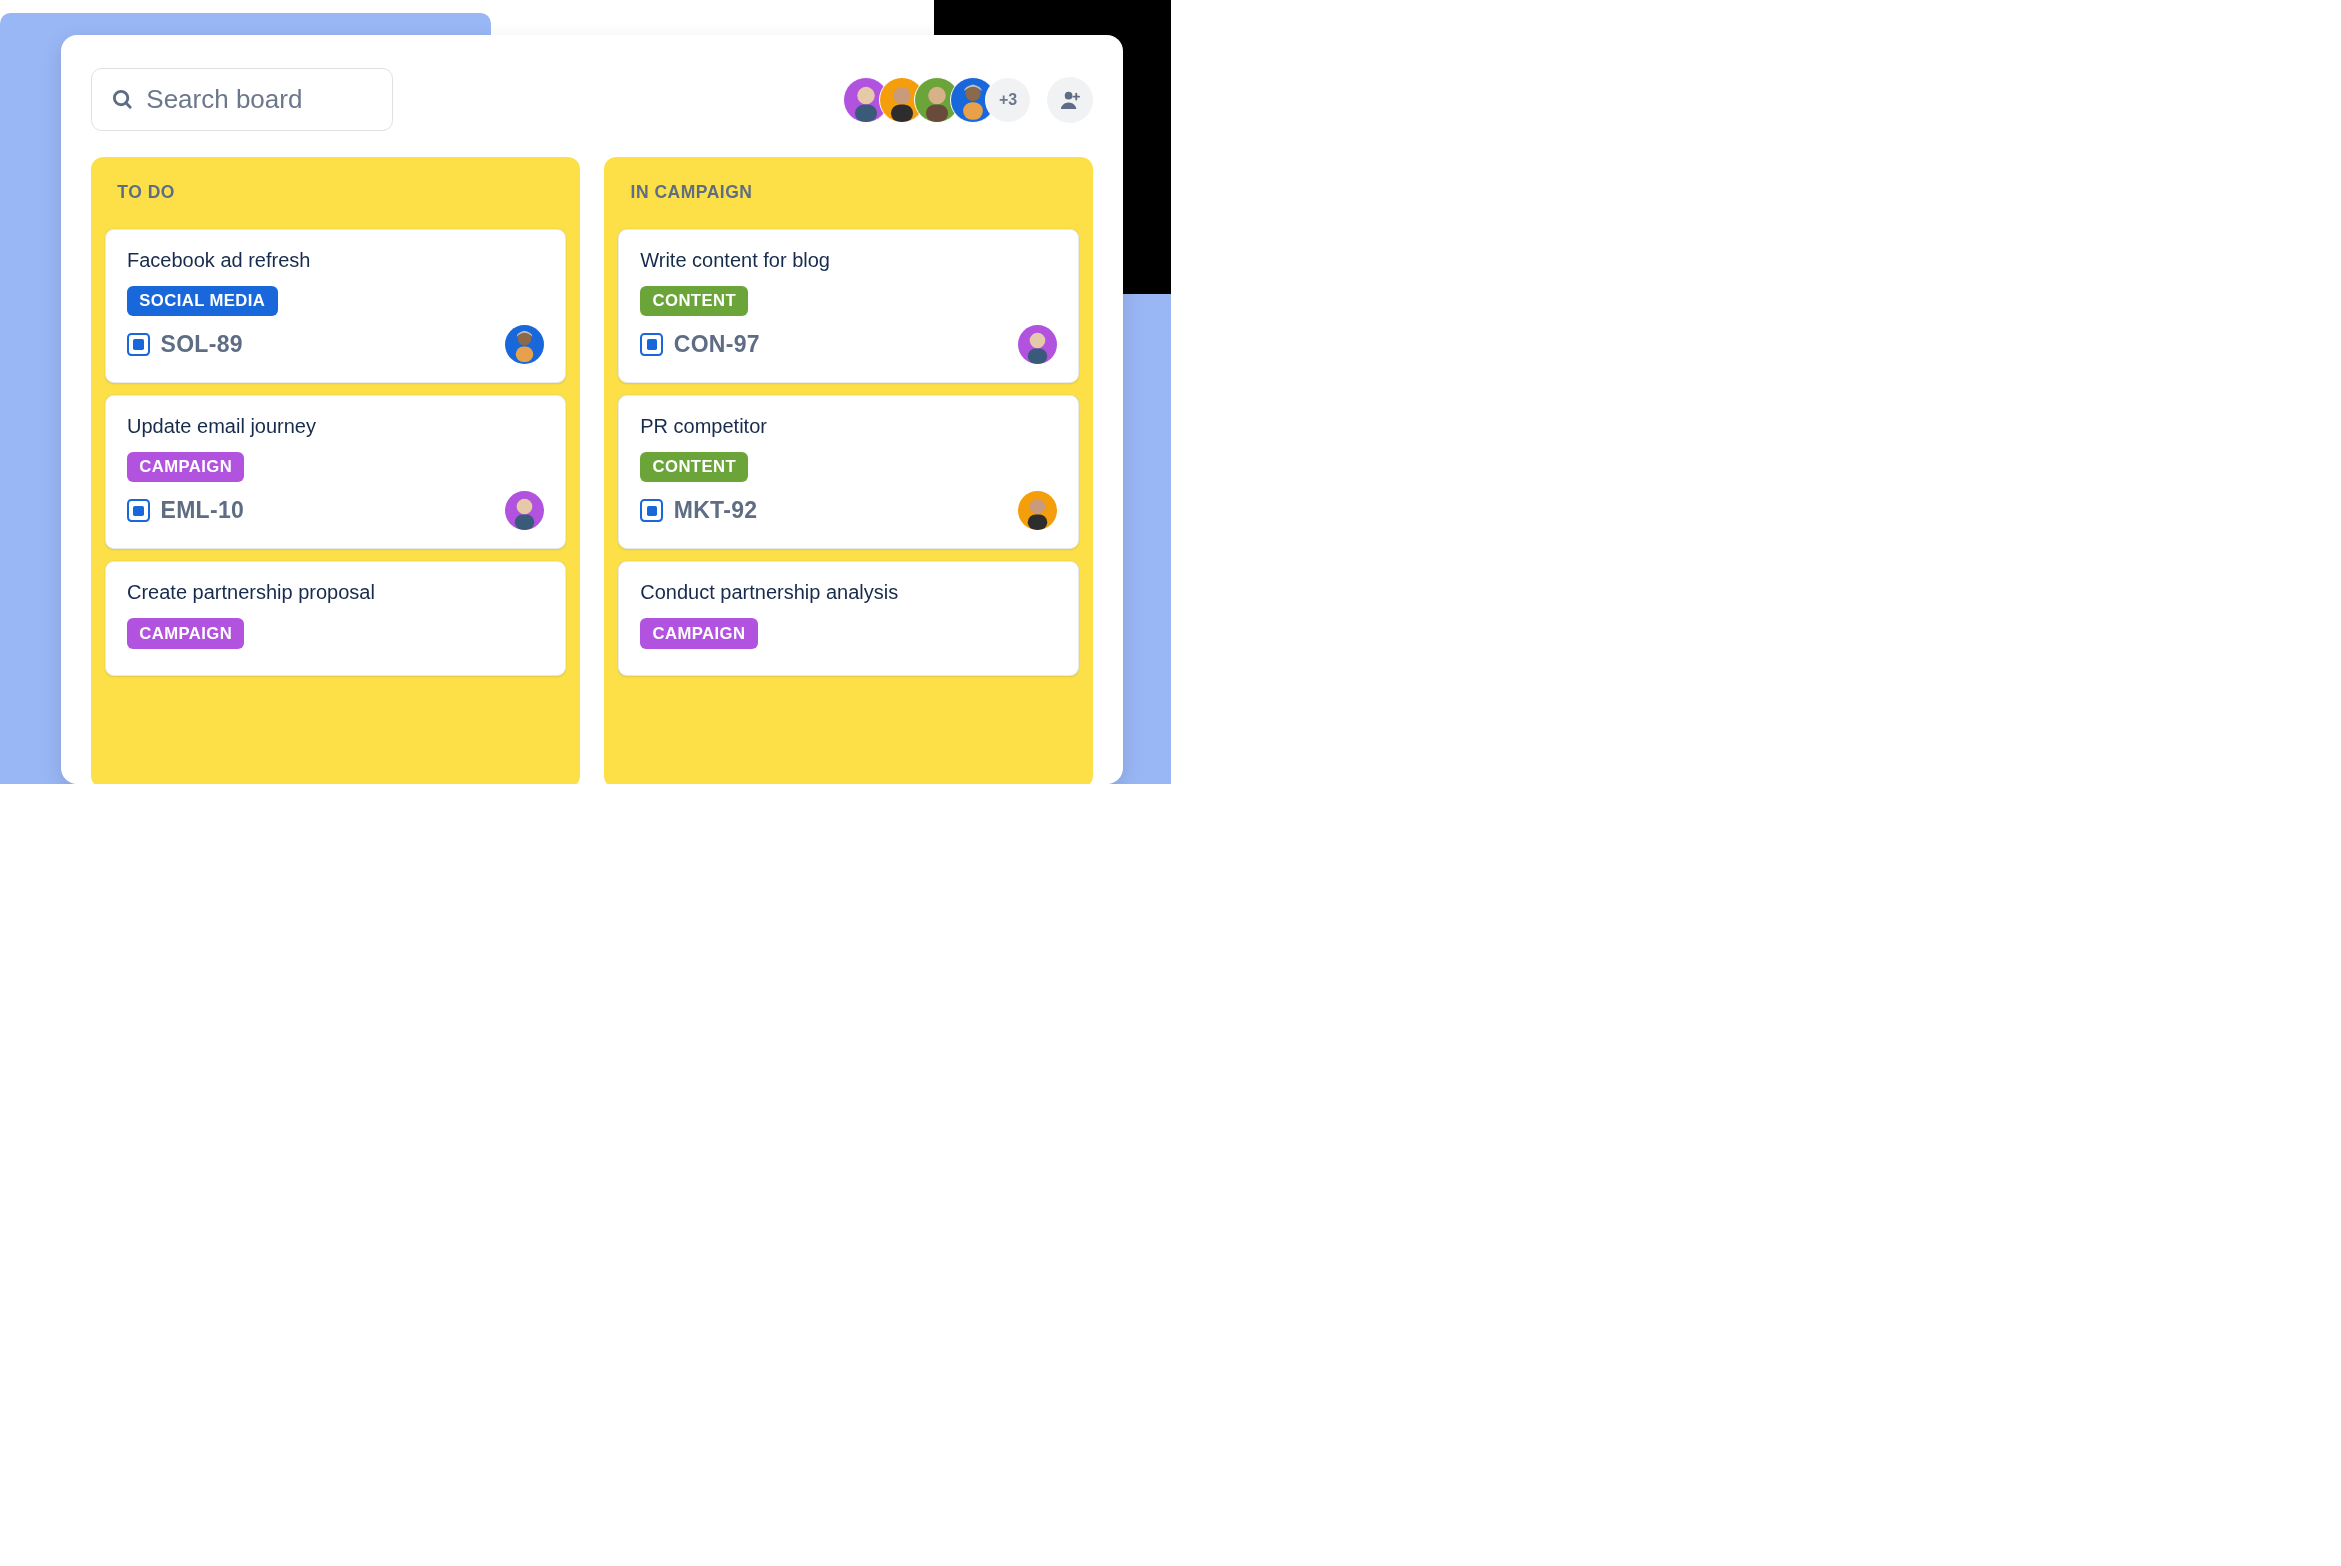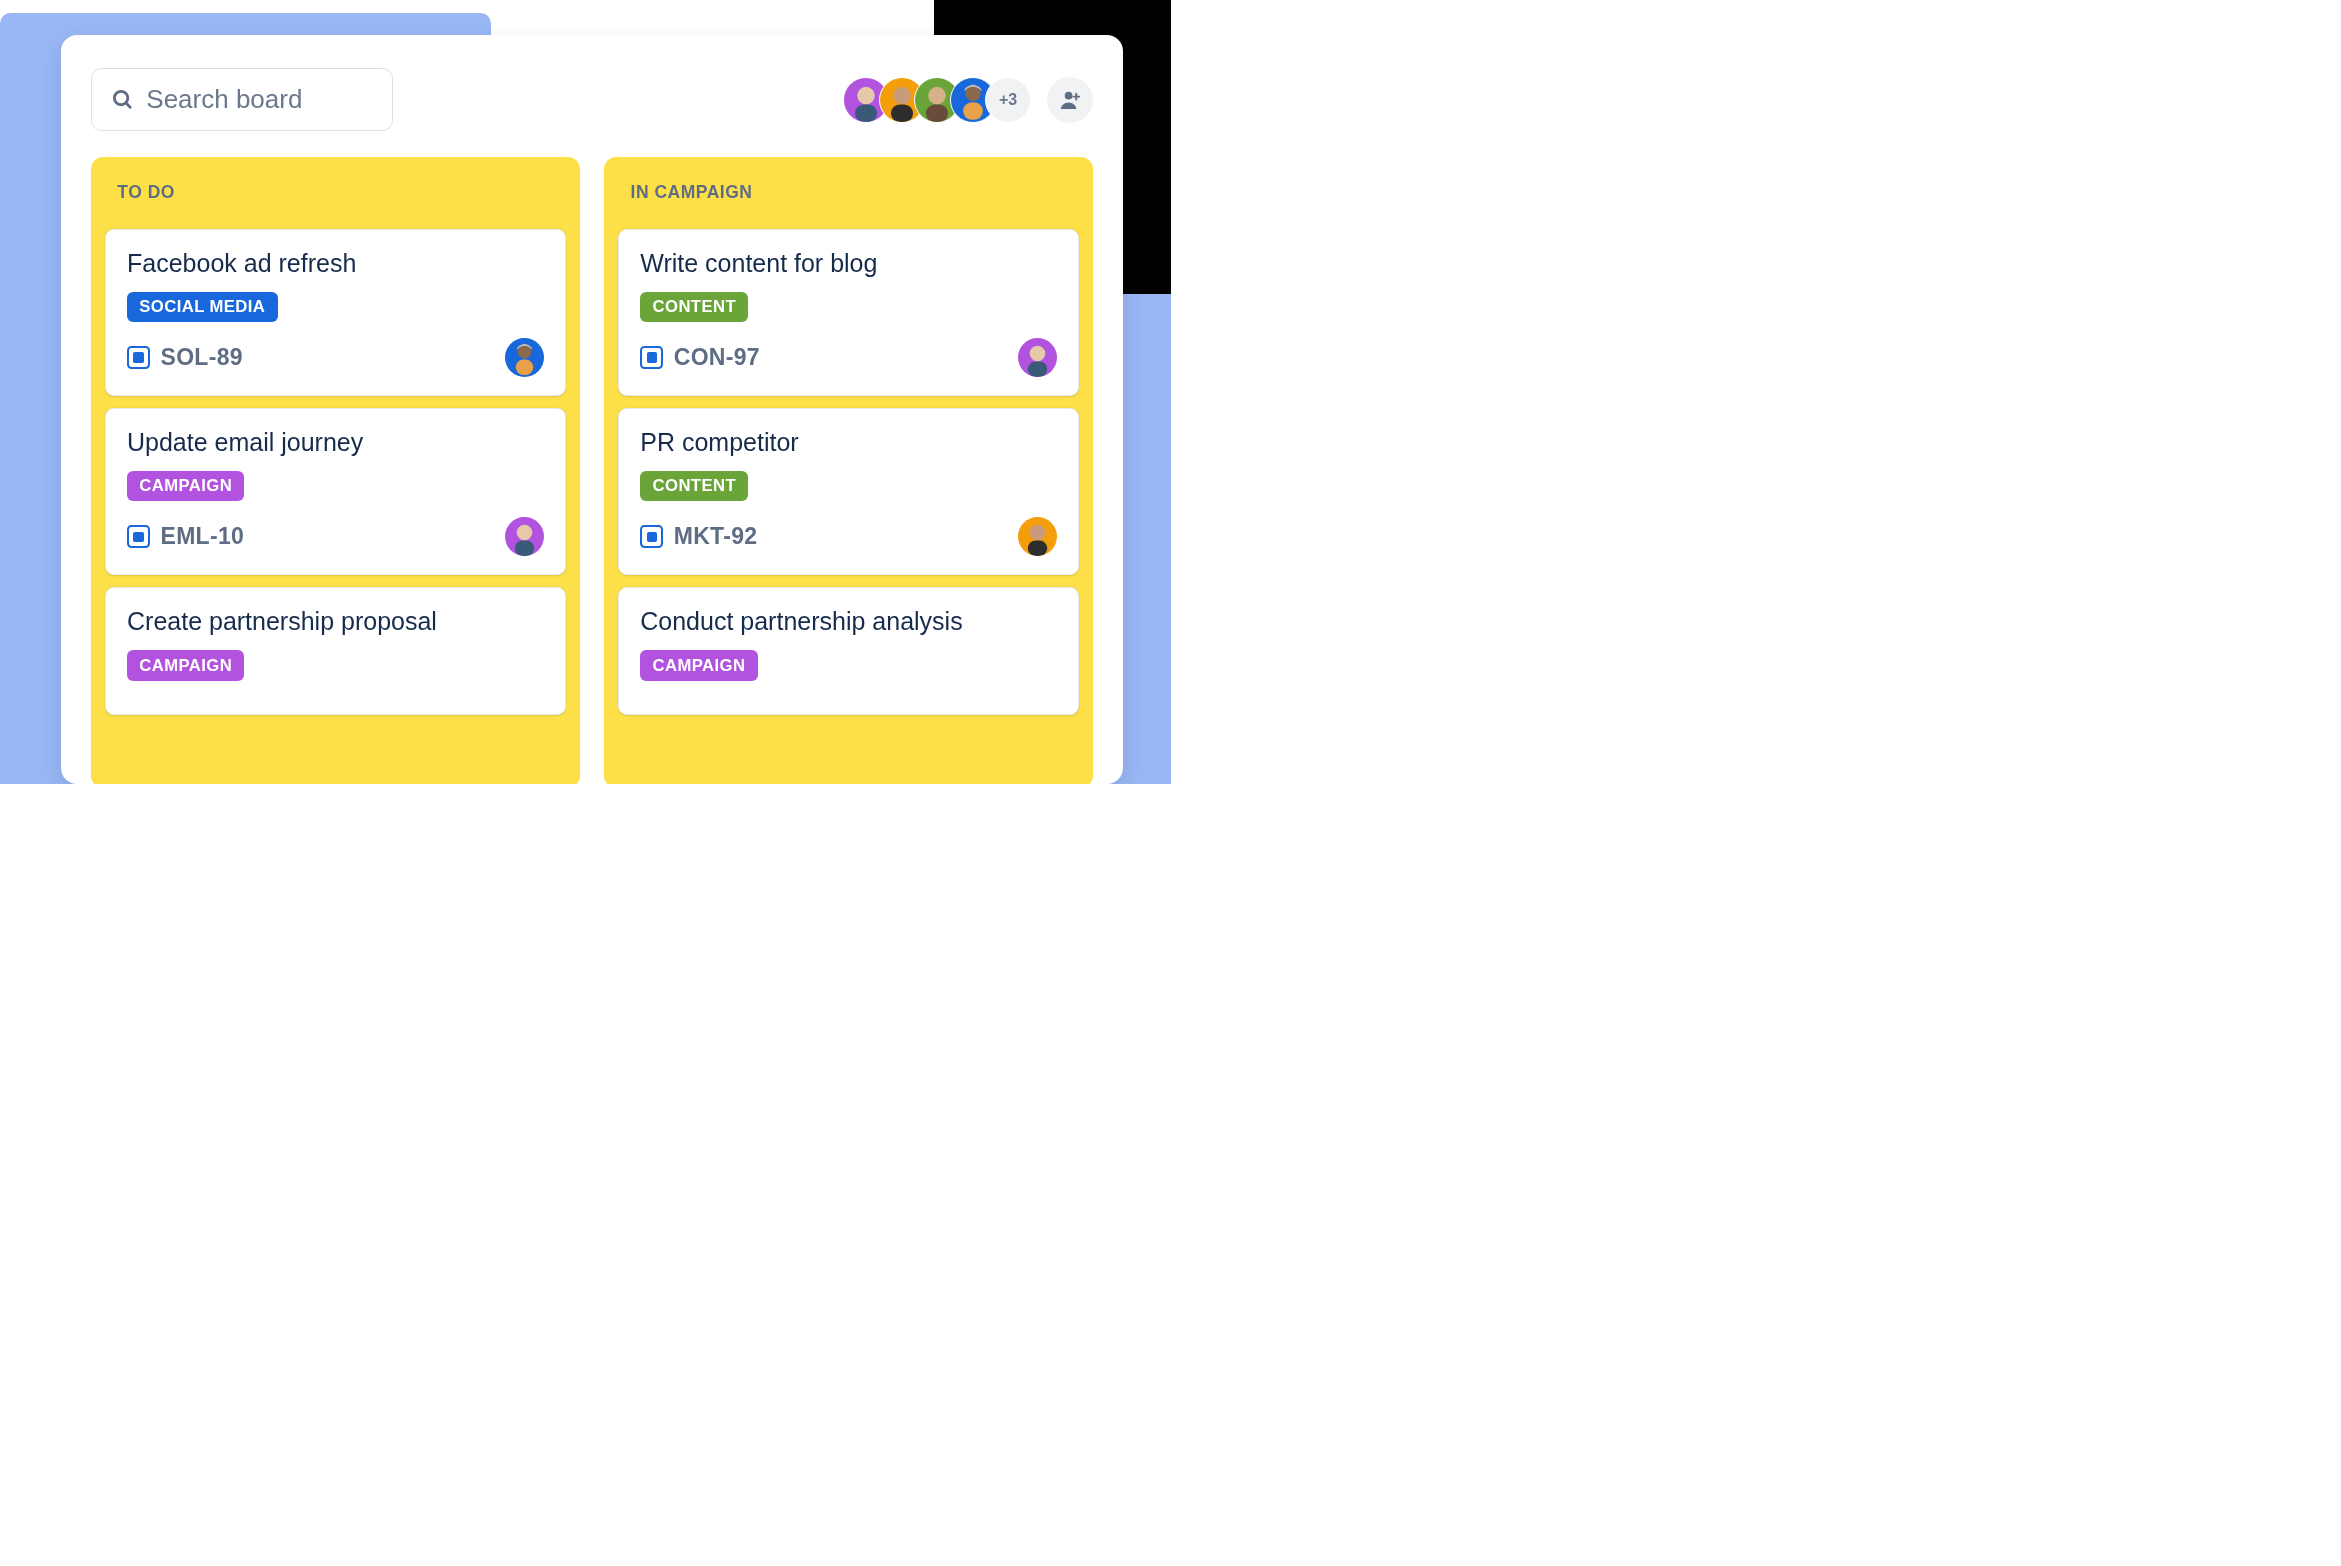--- a/index.html
+++ b/index.html
@@ -109,34 +109,34 @@
   }
   .card {
     background: #fff;
     border: 0.9px solid #e8eaee;
     border-radius: 8.8px;
     box-shadow: 0 0.9px 1.8px rgba(9,30,66,0.12);
     padding: 19px 21px 17.5px 21px;
     margin-bottom: 12.3px;
   }
   .card-title {
-    font-size: 25px;
+    font-size: 20px;
     font-weight: 500;
     color: #172B4D;
     margin-bottom: 14px;
   }
   .tag {
     display: inline-block;
     padding: 5.3px 12.3px;
     border-radius: 6.1px;
     font-size: 16.7px;
     font-weight: 800;
     letter-spacing: 0.4px;
     color: #fff;
-    margin-bottom: 16px;
+    margin-bottom: 9px;
   }
   .card-footer {
     display: flex;
     justify-content: space-between;
     align-items: center;
   }
   .card-key {
     display: flex;
     align-items: center;
     gap: 10.5px;

